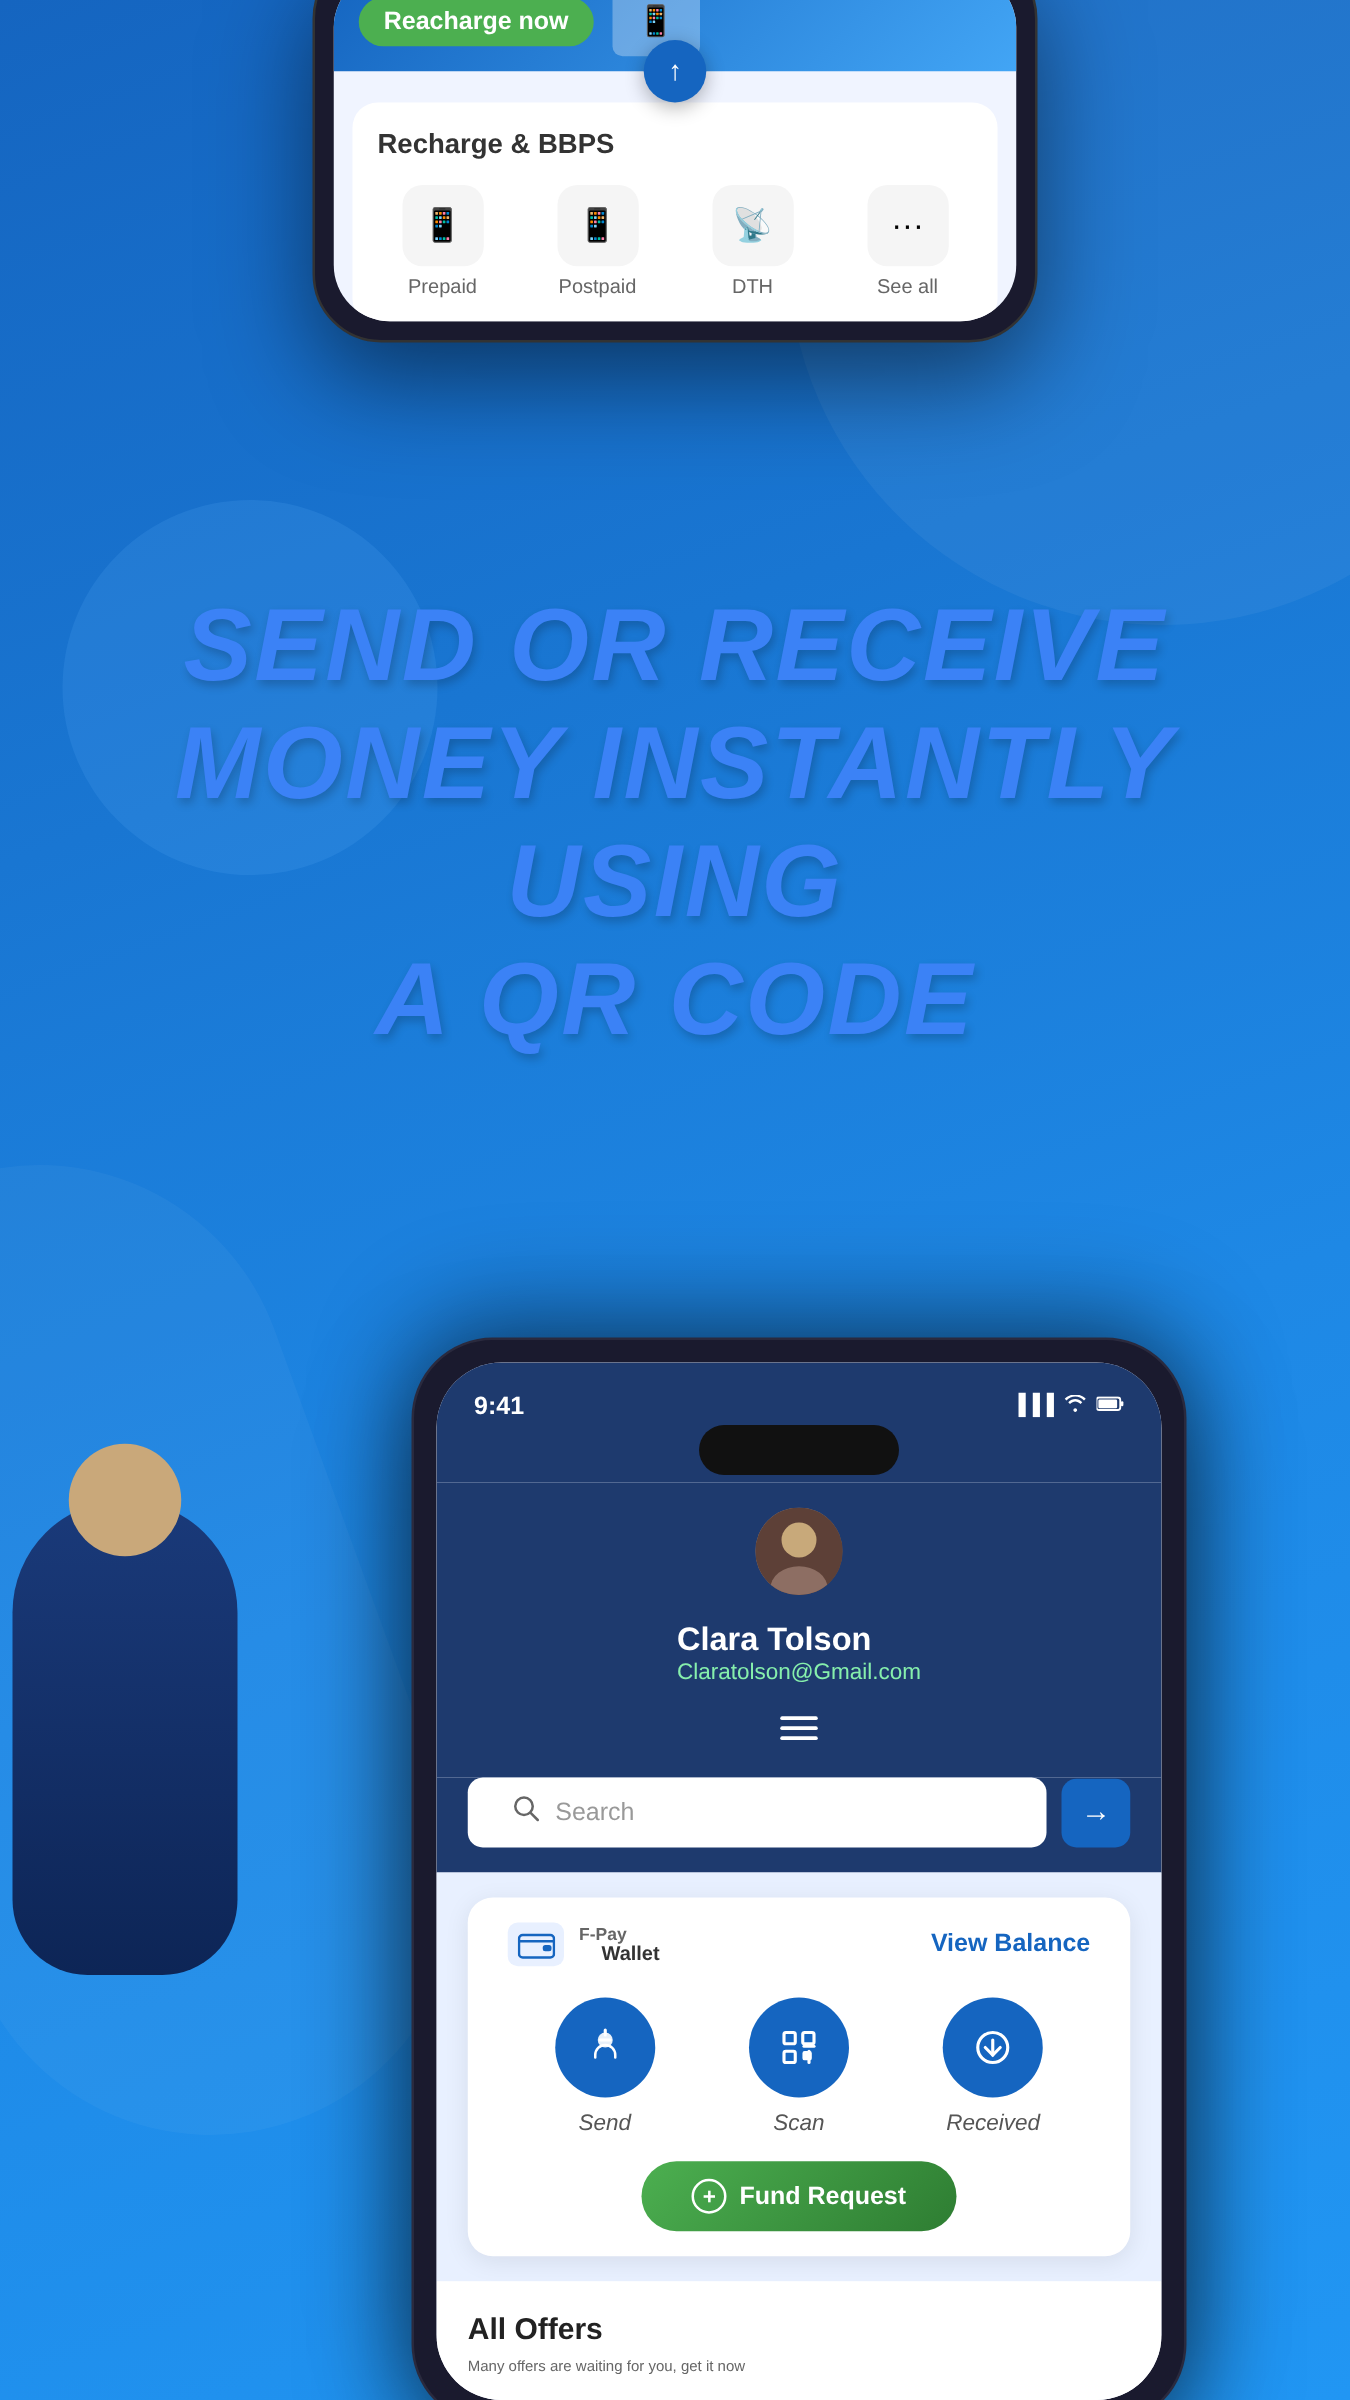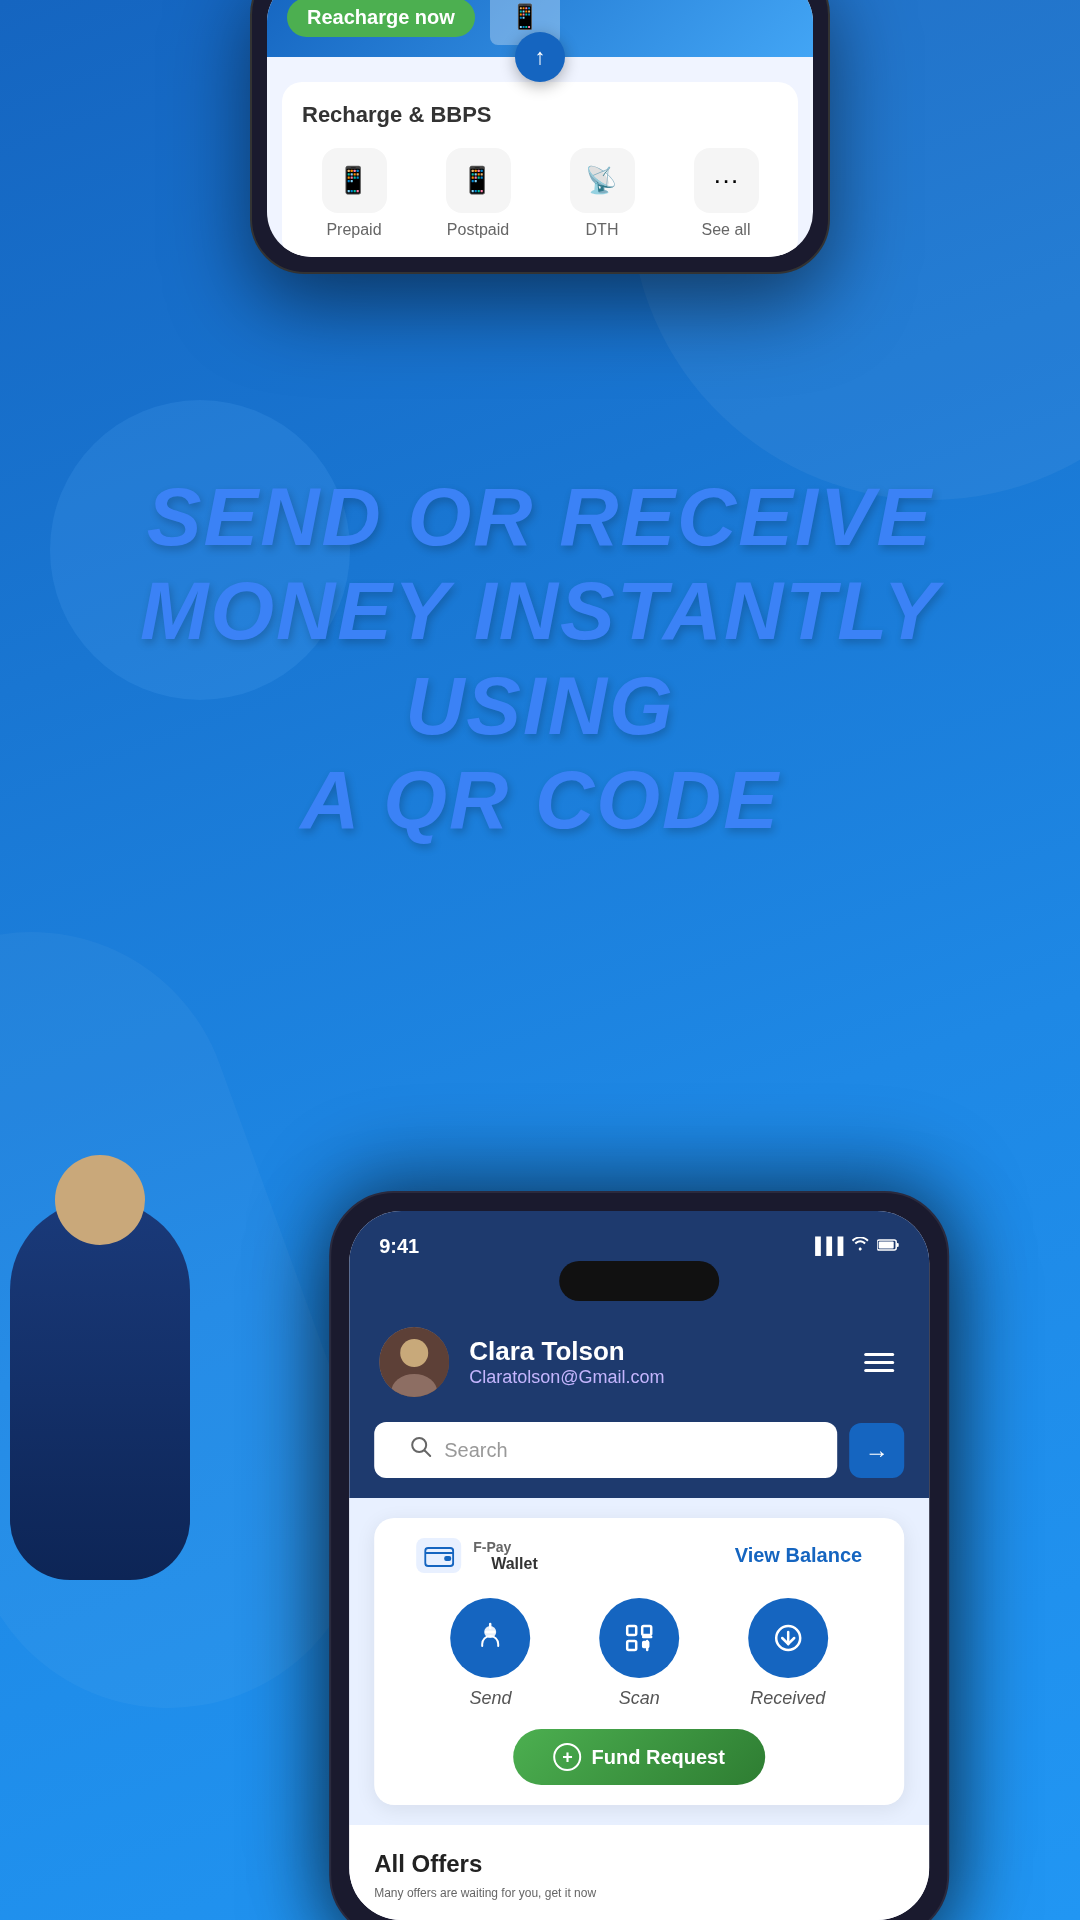--- a/index.html
+++ b/index.html
@@ -233,20 +233,21 @@
       border-radius: 25px;
     }
 
     
     .app-header {
       background: #1e3a6e;
       padding: 20px 30px 25px;
       display: flex;
       align-items: center;
       gap: 20px;
+      flex-direction: column;
     }
     .user-avatar {
       width: 70px;
       height: 70px;
       border-radius: 50%;
       background: #ccc;
       overflow: hidden;
       flex-shrink: 0;
     }
     .avatar-img {
@@ -261,21 +262,21 @@
     }
     .user-info {
       flex: 1;
     }
     .user-name {
       color: white;
       font-size: 26px;
       font-weight: bold;
     }
     .user-email {
-      color: #c4b5fd;
+      color: #86efac;
       font-size: 18px;
     }
     .hamburger-btn {
       color: white;
       font-size: 28px;
       display: flex;
       flex-direction: column;
       gap: 5px;
       padding: 5px;
     }
@@ -324,21 +325,21 @@
     }
 
     
     .wallet-section {
       background: #e8f0ff;
       padding: 20px 25px;
     }
     .wallet-card {
       background: white;
       border-radius: 20px;
-      padding: 20px 42px;
+      padding: 20px 32px;
       box-shadow: 0 4px 20px rgba(0,0,0,0.08);
     }
     .wallet-header {
       display: flex;
       justify-content: space-between;
       align-items: center;
       margin-bottom: 25px;
     }
     .wallet-info {
       display: flex;

